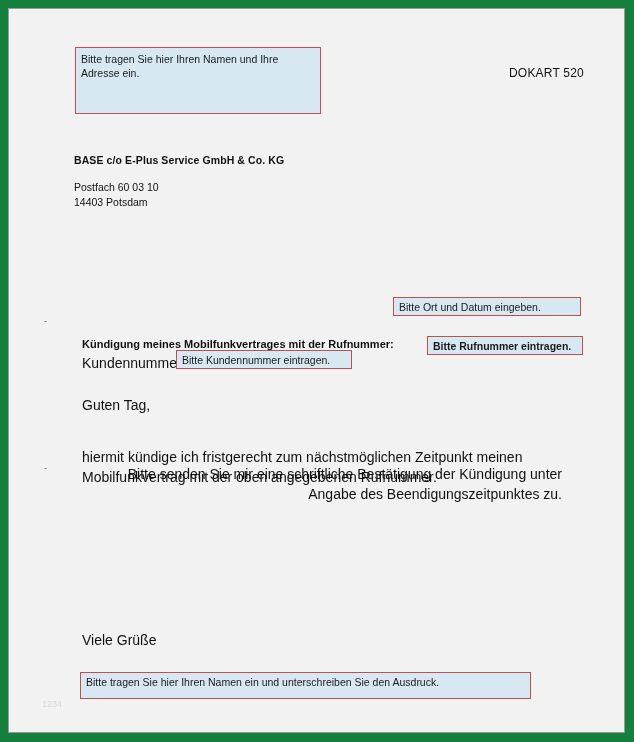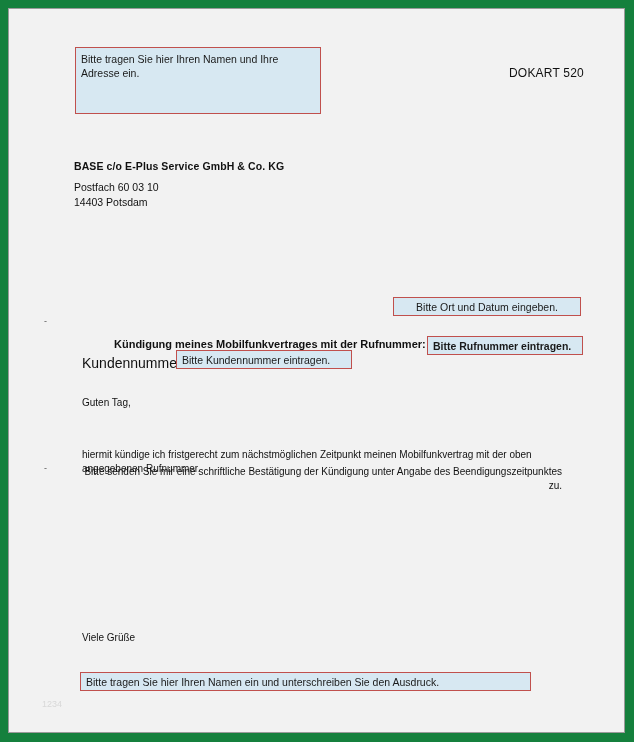--- a/index.html
+++ b/index.html
@@ -33,60 +33,59 @@
     box-sizing: border-box;
     background: #d7e8f2;
     border: 1px solid #c0504d;
     font-size: 10.5px;
     color: #1a1a1a;
     line-height: 1.35;
     padding: 4px 5px 3px 5px;
   }
   .txt {
     position: absolute;
-    font-size: 10px;
+    font-size: 14px;
     color: #111111;
     line-height: 1.42;
     white-space: pre-line;
   }
   .bold {
     font-weight: bold;
-    margin-left: 32px;
   }
   #f-name-address {
     left: 66px;
     top: 38px;
     width: 246px;
     height: 67px;
   }
   #dokart {
     left: 500px;
     top: 56px;
     font-size: 12px;
     letter-spacing: 0.2px;
   }
   #recipient-name {
     left: 65px;
-    top: 150px;
+    top: 144px;
     font-weight: bold;
     font-size: 10.5px;
     letter-spacing: 0.1px;
   }
   #recipient-lines {
     left: 65px;
     top: 162px;
     font-size: 10.5px;
     margin-top: 9px;
   }
   #f-place-date {
     left: 384px;
     top: 288px;
     width: 188px;
     height: 19px;
-    text-align: center;
+    text-align: left;
     padding-top: 2px;
   }
   #subject-label {
     left: 73px;
     top: 328px;
     font-weight: bold;
     font-size: 11px;
   }
   #f-phone {
     left: 418px;
@@ -125,21 +124,21 @@
     text-align: right;
   }
   #closing {
     left: 73px;
     top: 622px;
   }
   #f-signature {
     left: 71px;
     top: 663px;
     width: 451px;
-    height: 19px;
+    height: 27px;
     padding-top: 2px;
   }
   .tick {
     position: absolute;
     color: #555555;
     font-size: 9px;
     line-height: 1;
   }
   #tick1 { left: 35px; top: 308px; }
   #tick2 { left: 35px; top: 455px; }

